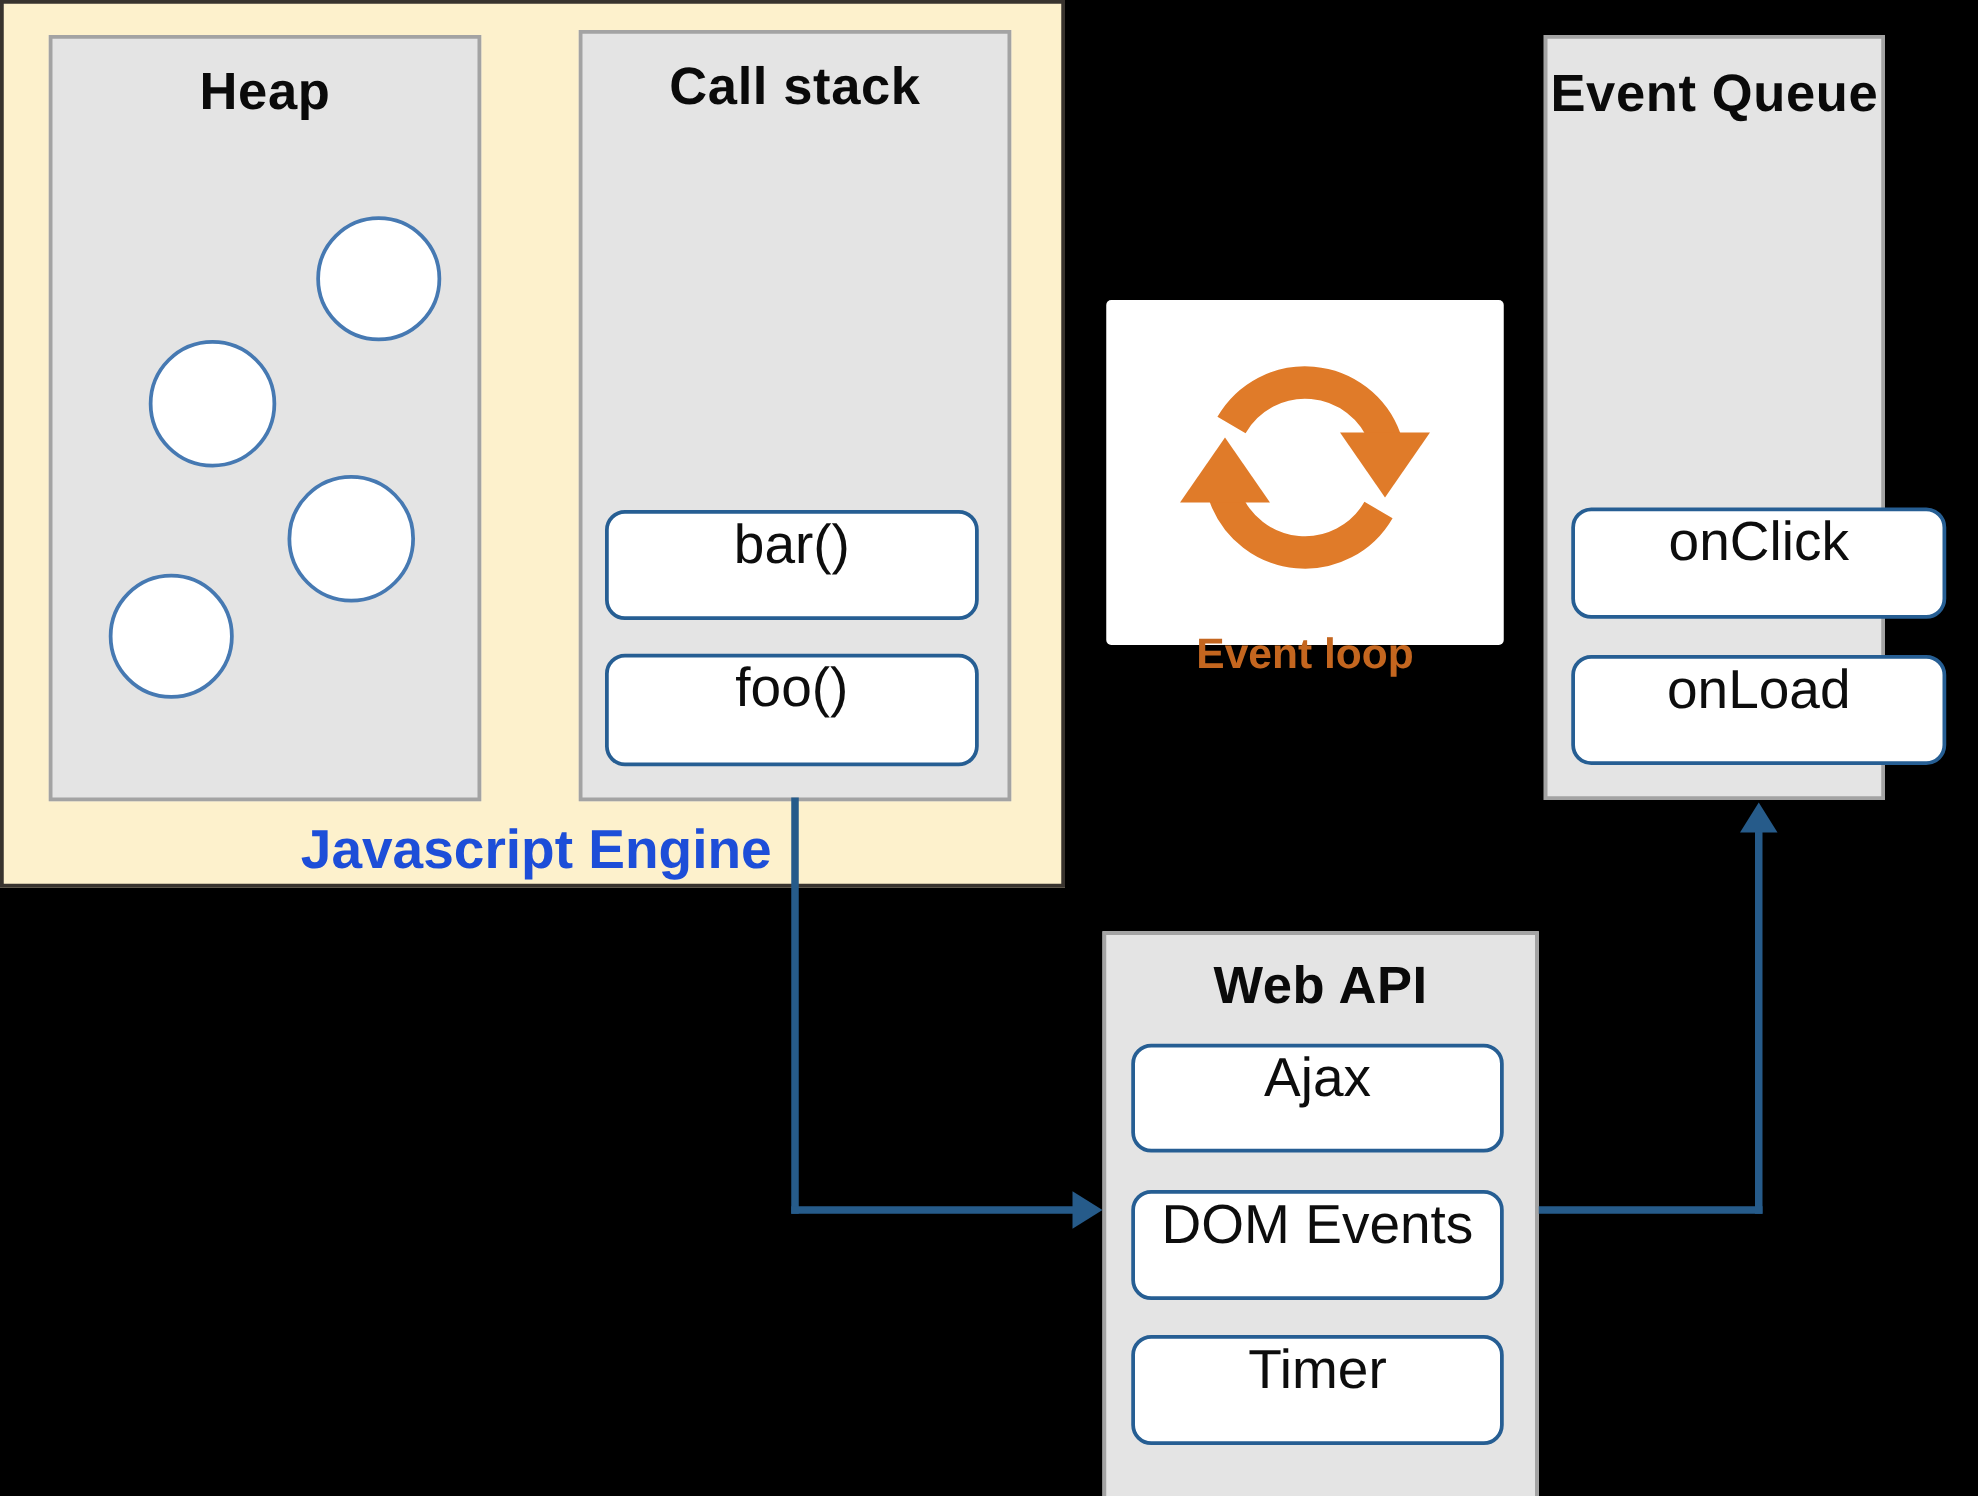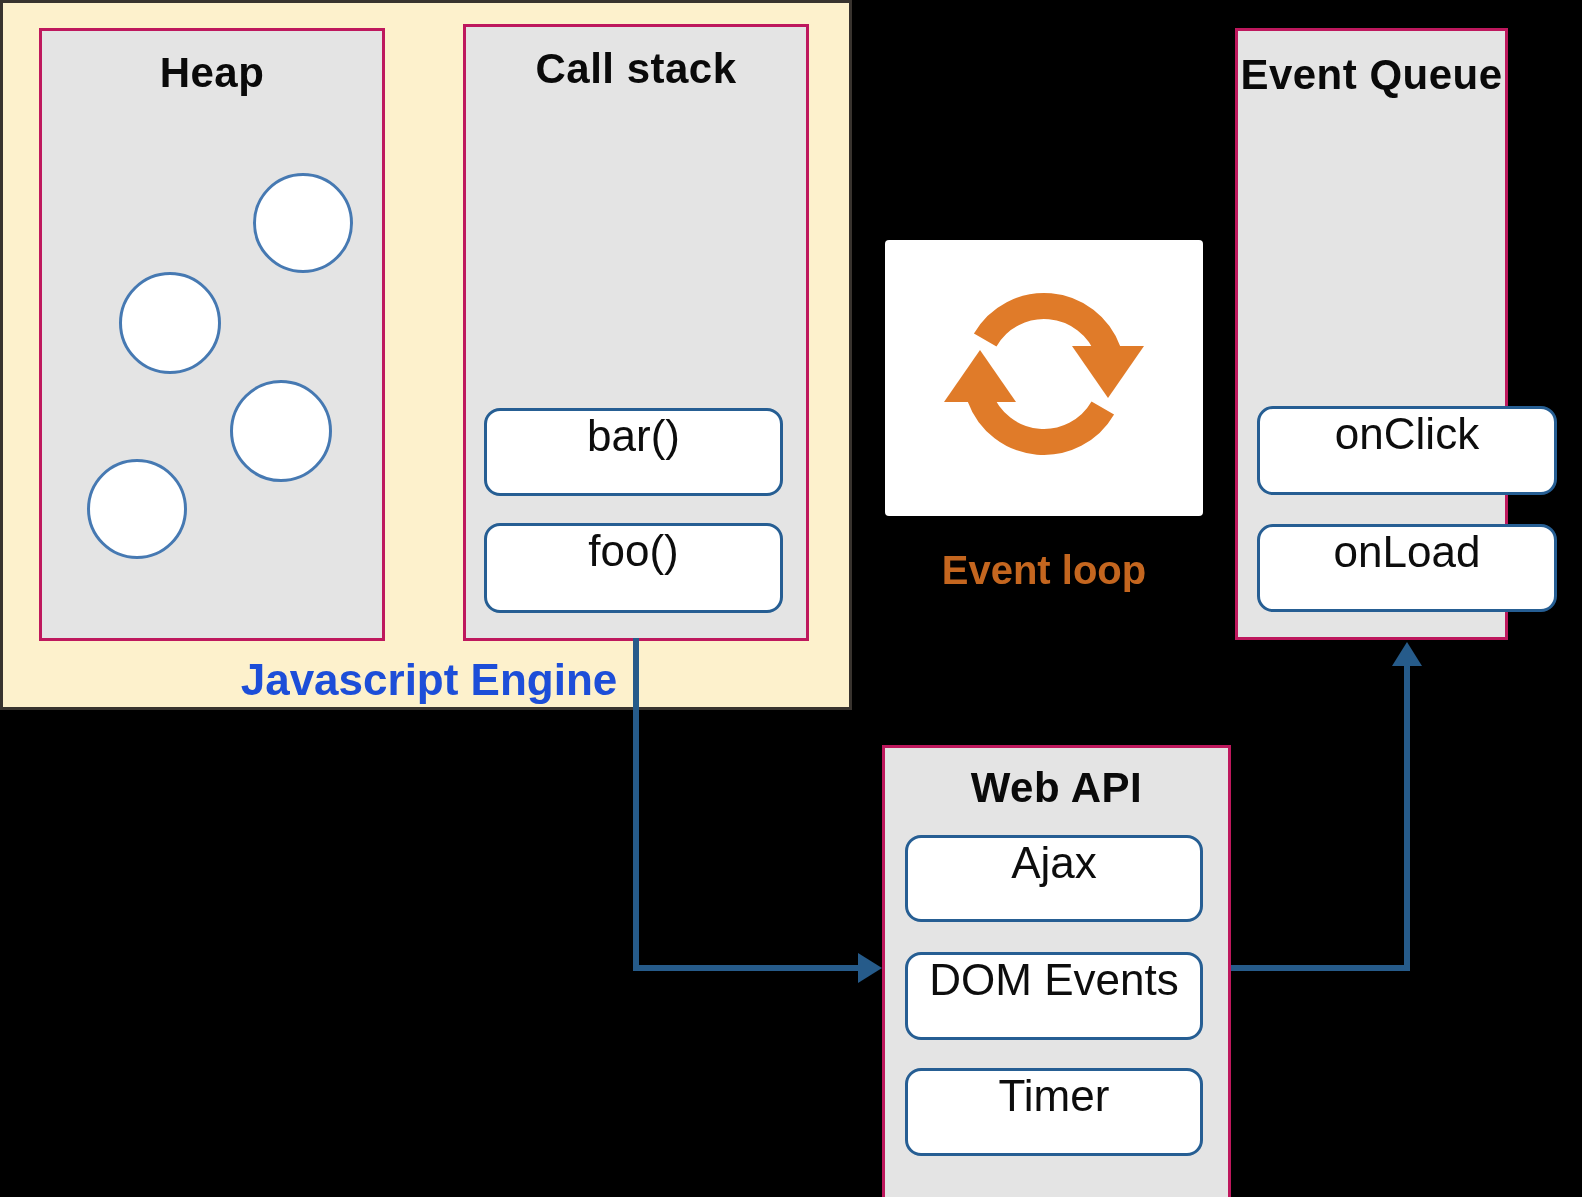--- a/index.html
+++ b/index.html
@@ -8,21 +8,21 @@
     font-family:"Liberation Sans","DejaVu Sans",sans-serif;
   }
   .abs{position:absolute;}
   
   .engine{
     left:0;top:0;width:846px;height:704px;
     background:#FDF1CC;border:3px solid #38332E;
   }
   
   .panel{
-    background:#E4E4E4;border:3px solid #be185d;box-sizing:border-box;
+    background:#E4E4E4;border:3px solid #a3a3a3;box-sizing:border-box;
   }
   .panel-title{
     width:100%;text-align:center;font-weight:bold;font-size:42px;color:#0a0a0a;
     letter-spacing:0.5px;
   }
   
   .item{
     position:absolute;background:#FFFFFF;border:3px solid #265E93;border-radius:16px;
     box-sizing:border-box;display:flex;justify-content:center;
     font-size:44px;color:#0d0d0d;
@@ -37,21 +37,21 @@
     left:0;top:658px;width:852px;text-align:center;
     font-weight:bold;font-size:44px;color:#1d4ed8;
   }
   
   .loop-box{
     left:885px;top:240px;width:318px;height:276px;background:#FFFFFF;border-radius:4px;
     display:flex;align-items:center;justify-content:center;
   }
   .loop-label{
     left:885px;top:504px;width:318px;text-align:center;
-    font-weight:bold;font-size:40px;color:#C4661F;margin-top:44px;
+    font-weight:bold;font-size:34px;color:#C4661F;
   }
   
   .arrow-seg{position:absolute;background:#265B8A;}
   .arrow-head-right{
     position:absolute;width:0;height:0;
     border-top:15px solid transparent;border-bottom:15px solid transparent;
     border-left:24px solid #265B8A;
   }
   .arrow-head-up{
     position:absolute;width:0;height:0;

